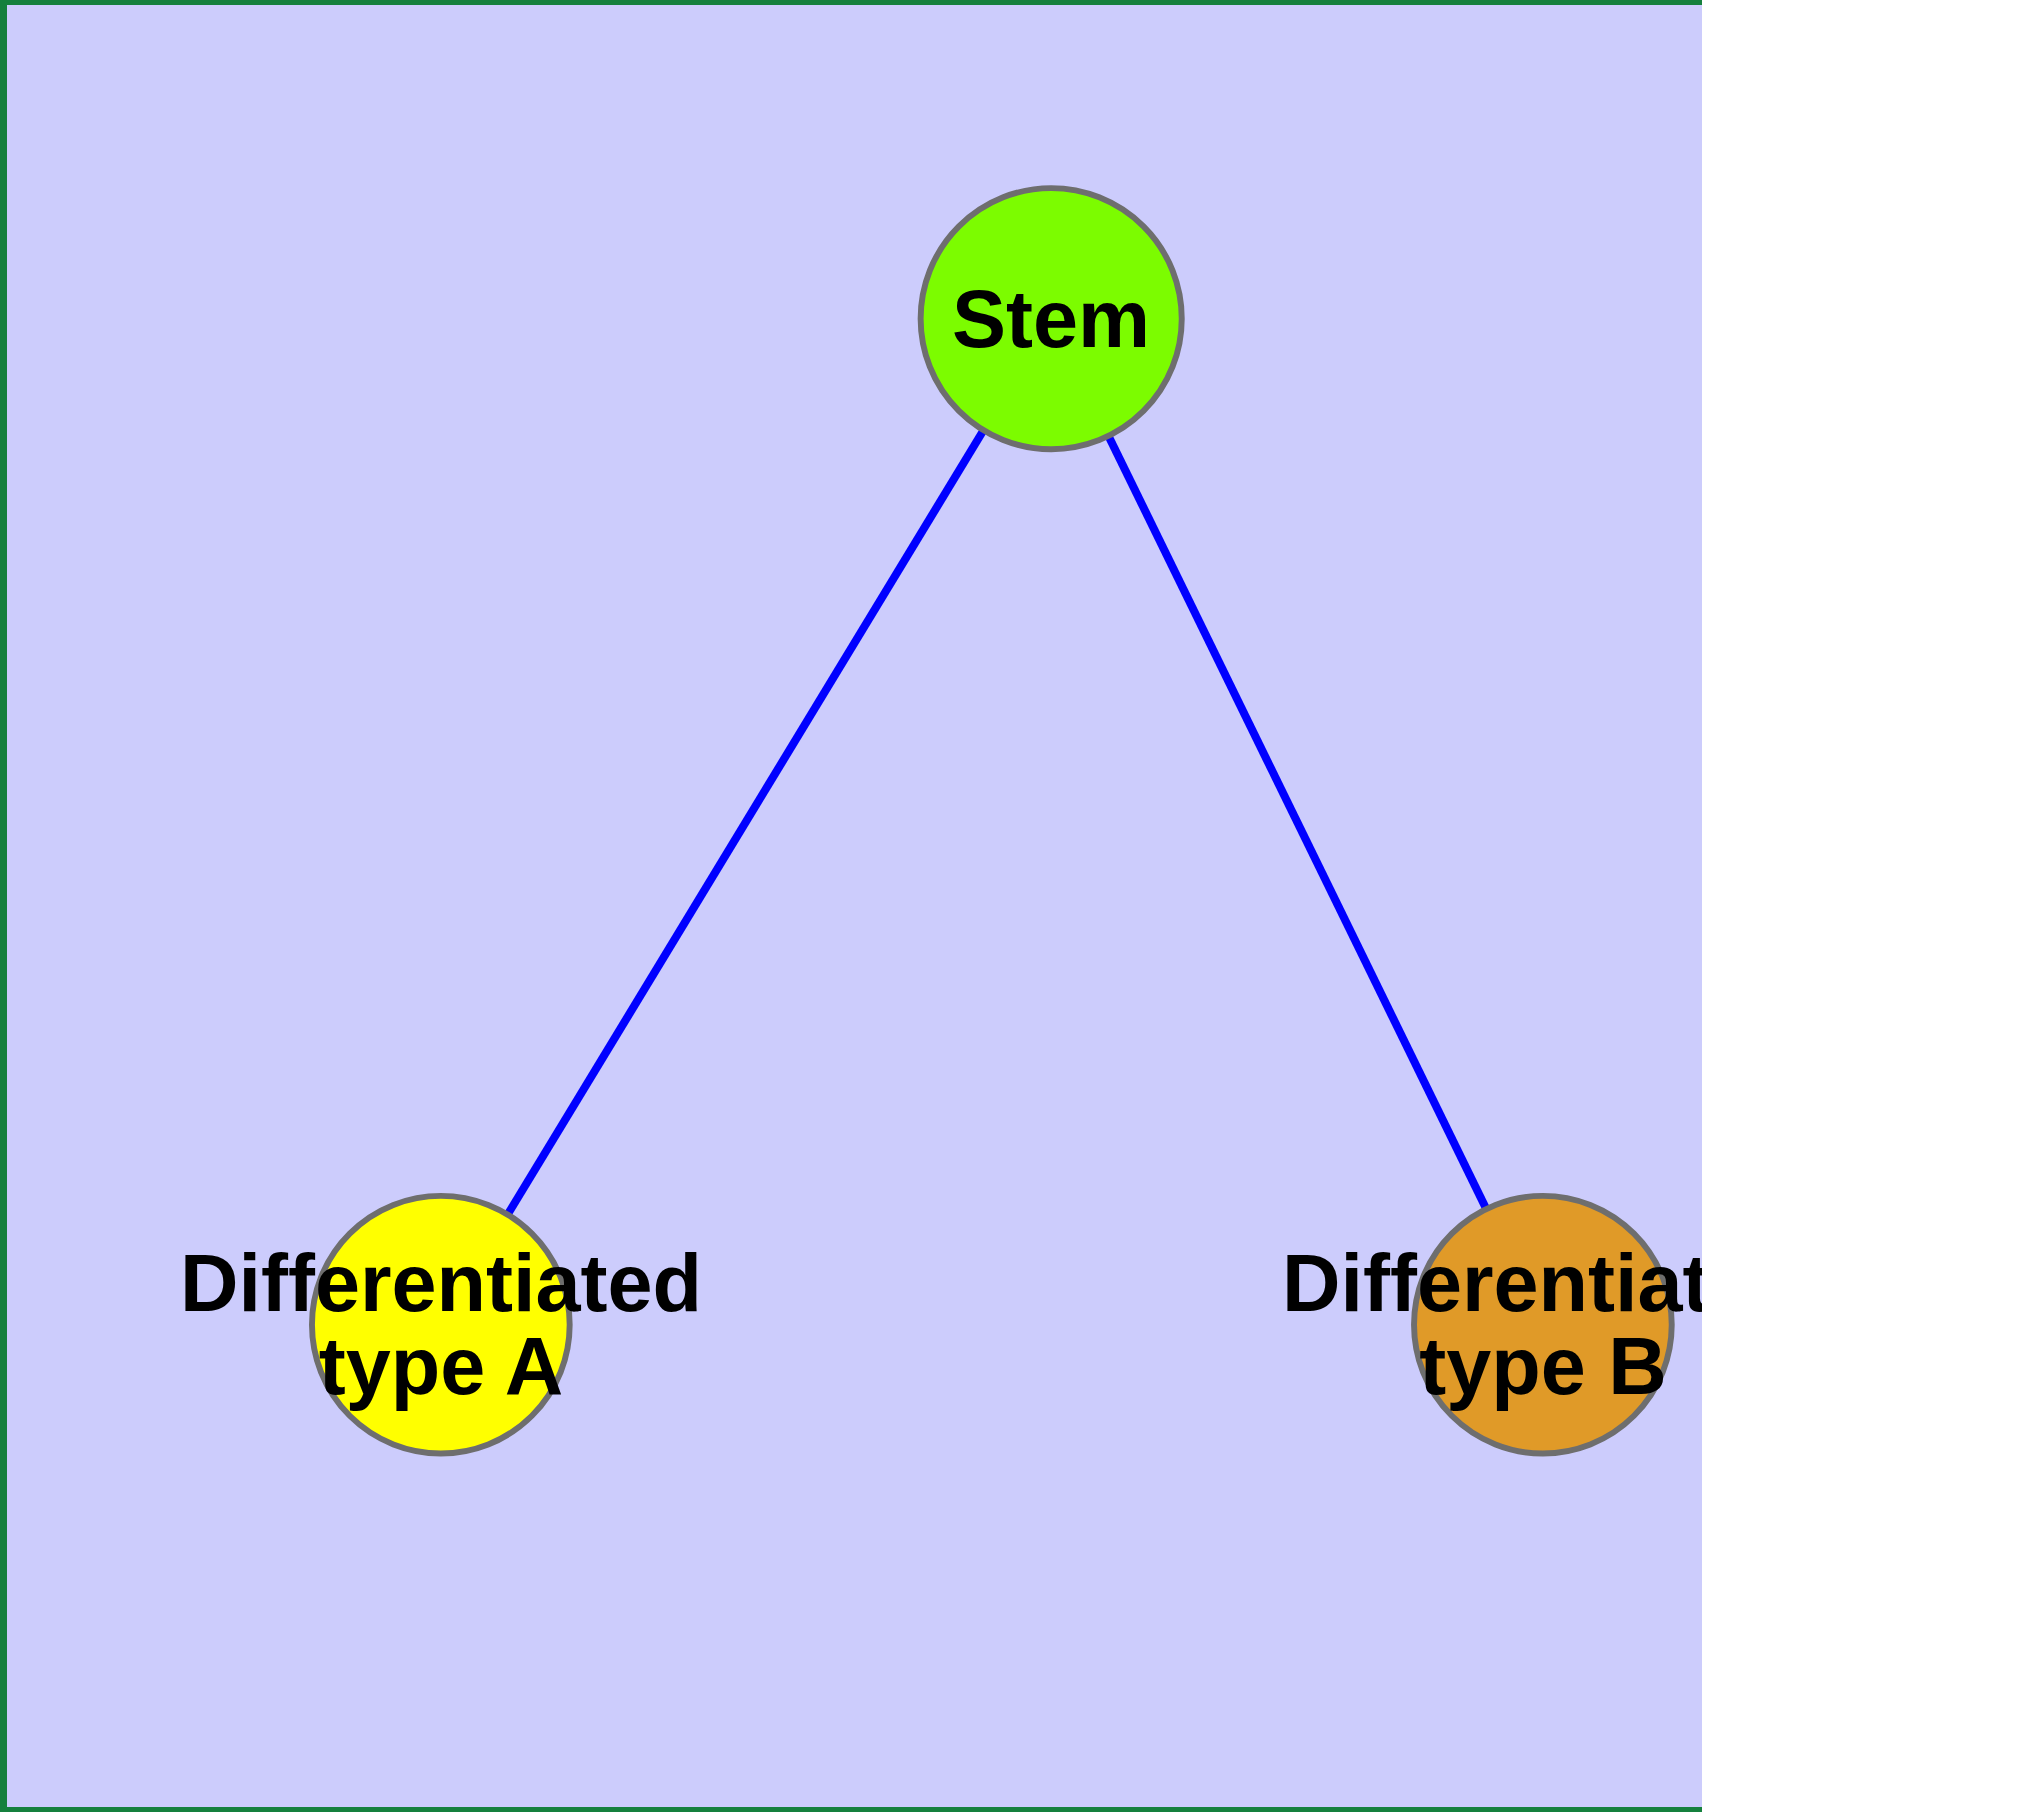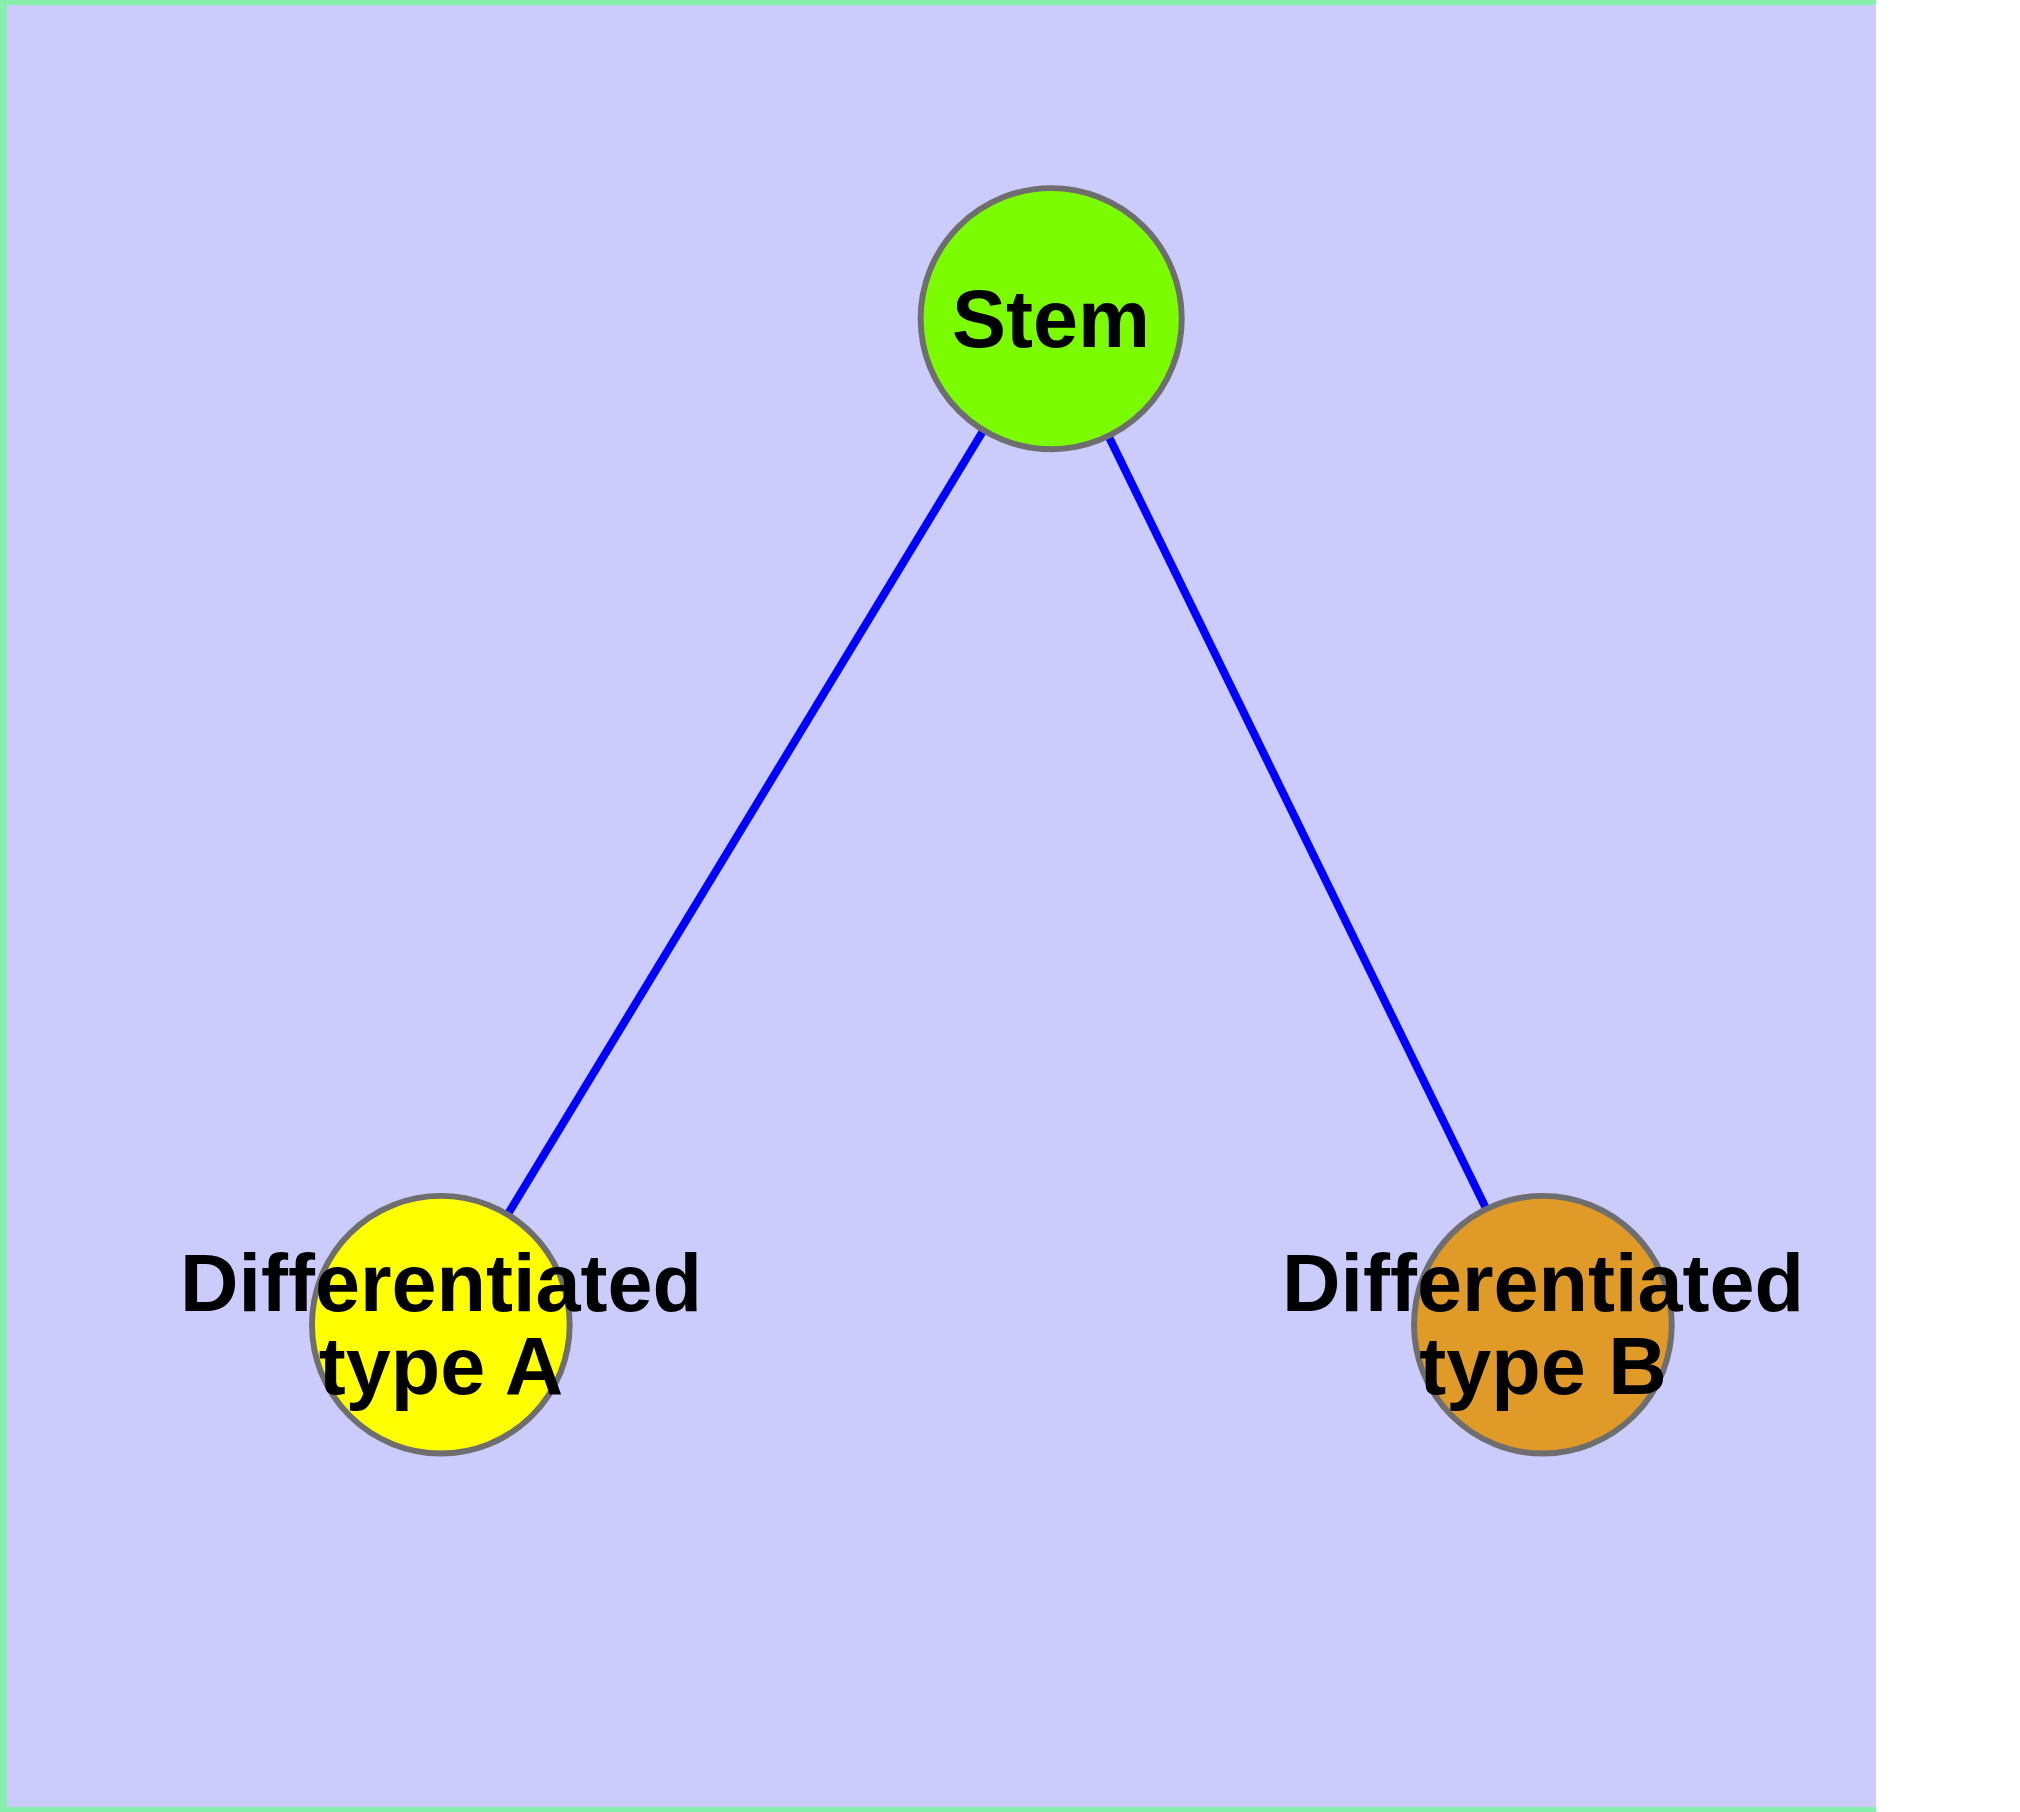--- a/index.html
+++ b/index.html
@@ -3,23 +3,23 @@
 <meta charset="utf-8">
 <title>Cell differentiation graph</title>
 <style>
   html, body {
     margin: 0;
     padding: 0;
     background: #ffffff;
   }
   #canvas {
     position: relative;
-    width: 1876px;
+    width: 1702px;
     height: 1812px;
-    background: #86efac;
+    background: #15803d;
     overflow: hidden;
     font-family: "Liberation Sans", sans-serif;
   }
   #plot-area {
     position: absolute;
     left: 6.8px;
     top: 5.1px;
     width: 2014px;
     height: 1802px;
     background: #ccccfc;

